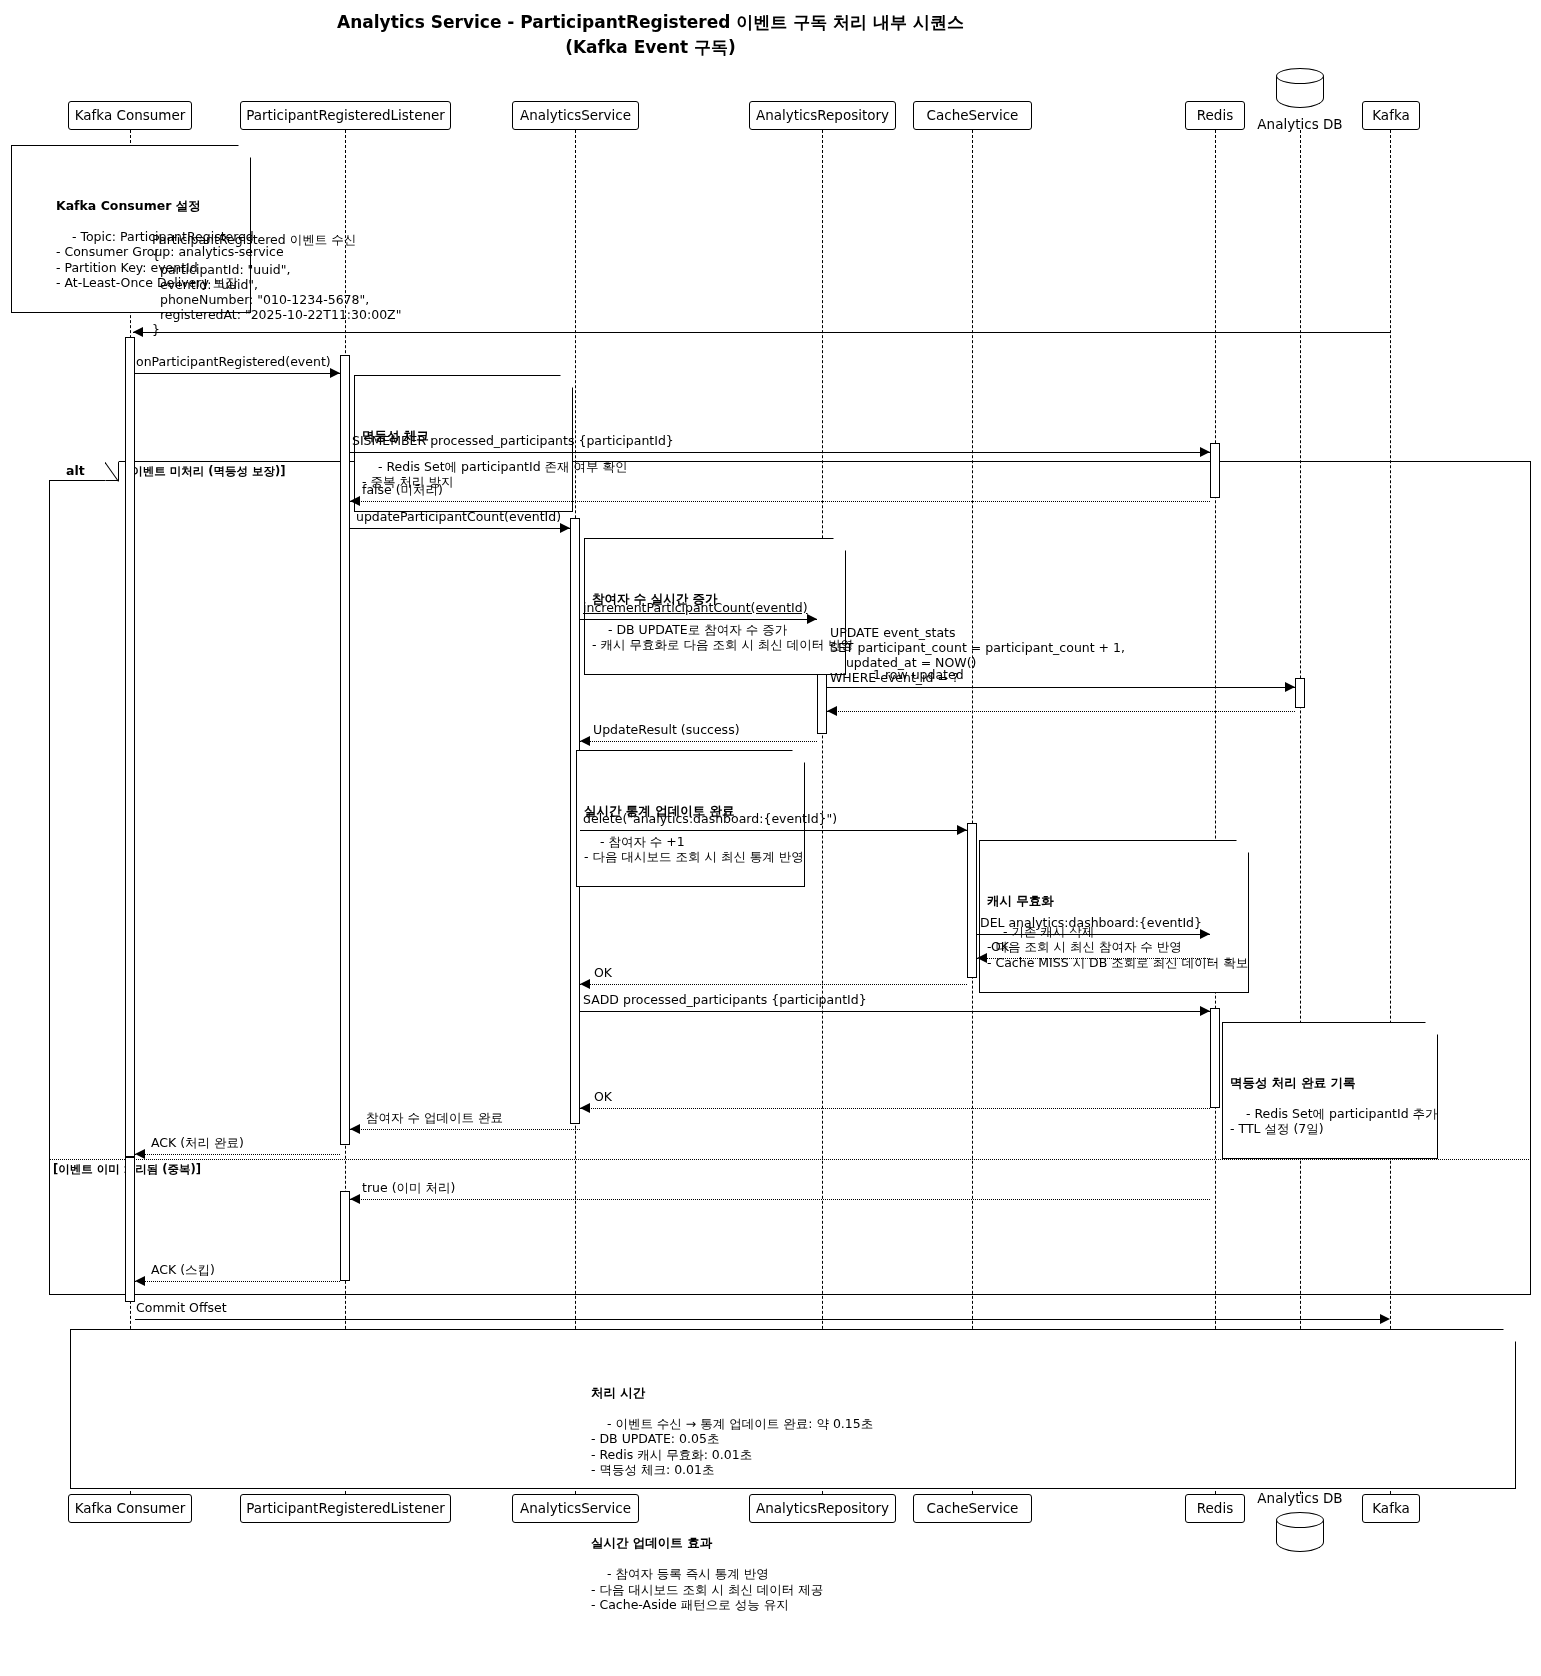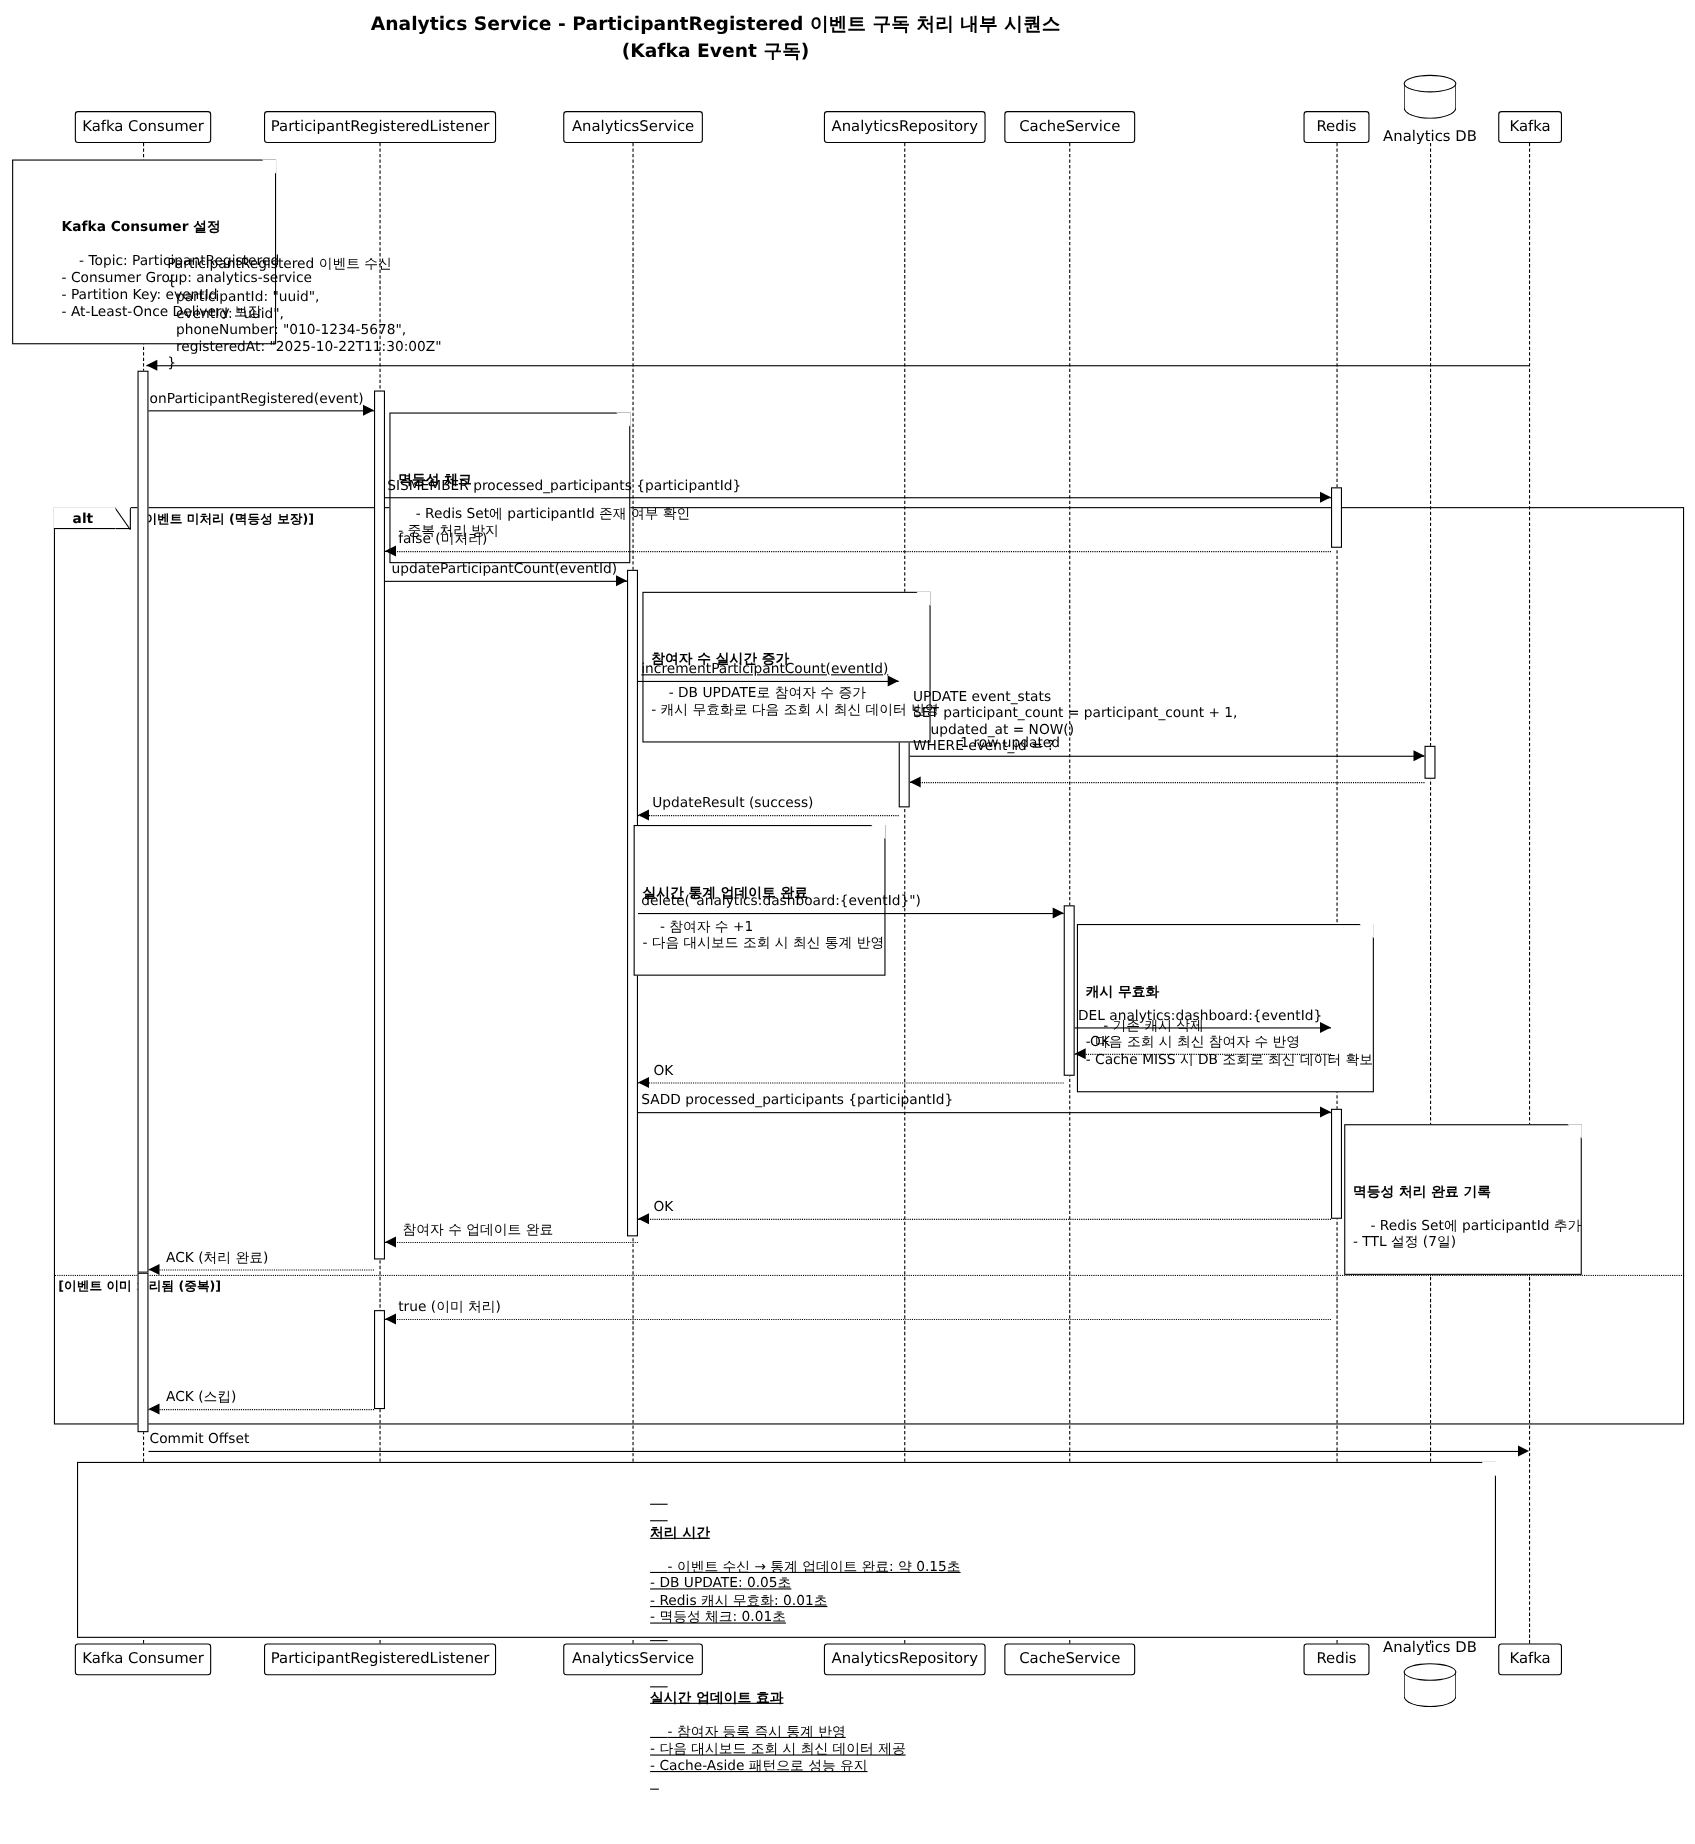--- a/index.html
+++ b/index.html
@@ -250,21 +250,21 @@
 
 
   <div class="mlabel" style="left:151px;top:1262px;">ACK (스킵)</div>
   <div class="msg ret" style="left:135px;top:1281px;width:205px;"></div>
   <div class="arrowL" style="left:135px;top:1276px;"></div>
 
   <div class="mlabel" style="left:136px;top:1300px;">Commit Offset</div>
   <div class="msg" style="left:135px;top:1319px;width:1245px;"></div>
   <div class="arrowR" style="left:1380px;top:1314px;"></div>
 
-  <div class="note" style="left:70px;top:1329px;width:1290px;height:160px;padding-left:520px;padding-top:8px;text-decoration:underline;">
+  <div class="note" style="left:70px;top:1329px;width:1446px;height:160px;padding-left:520px;padding-top:8px;">
     <div class="foldline"></div>
     <span class="nt">처리 시간</span>
     <span>- 이벤트 수신 → 통계 업데이트 완료: 약 0.15초
 - DB UPDATE: 0.05초
 - Redis 캐시 무효화: 0.01초
 - 멱등성 체크: 0.01초</span>
     <span style="display:block;height:11px;"></span>
     <span class="nt">실시간 업데이트 효과</span>
     <span>- 참여자 등록 즉시 통계 반영
 - 다음 대시보드 조회 시 최신 데이터 제공

